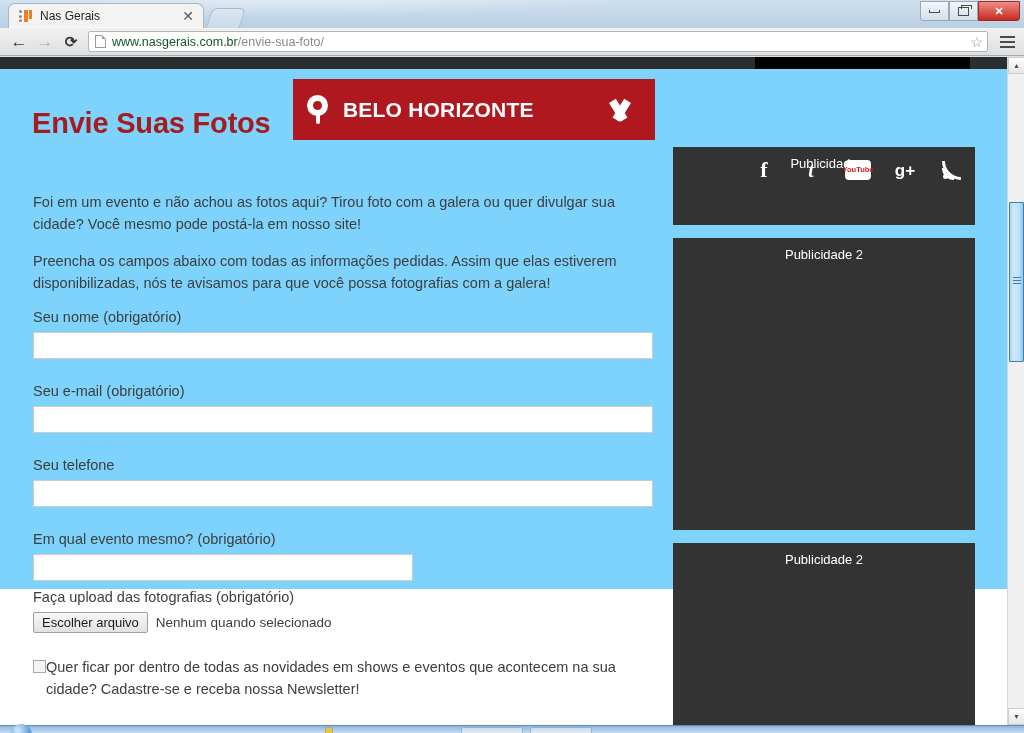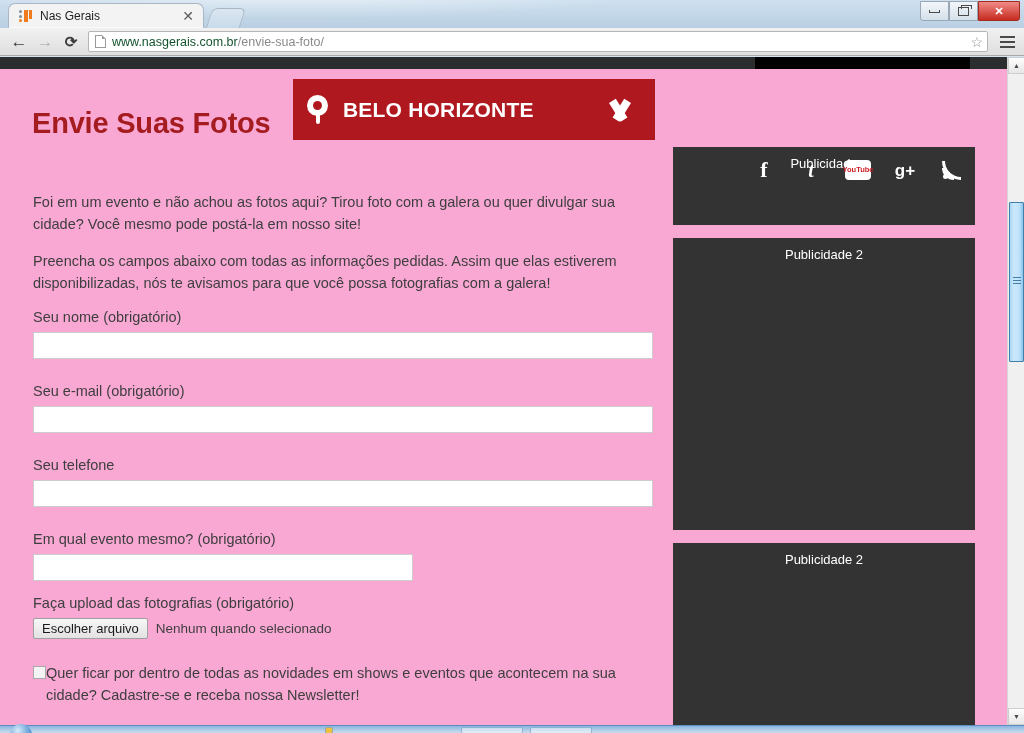--- a/index.html
+++ b/index.html
@@ -143,22 +143,22 @@
   .site-topbar {
     position: absolute; top: 0; left: 0; width: 1007px; height: 12px;
     background: #2b2d2e;
   }
   .site-topbar .blackseg {
     position: absolute; left: 755px; top: 0; width: 215px; height: 12px; background: #000;
   }
 
   
   .page {
-    position: absolute; top: 12px; left: 0; width: 1007px; height: 656px;
-    background: #f9a8d4;
+    position: absolute; top: 12px; left: 0; width: 1007px; height: 520px;
+    background: #7dd3fc;
   }
 
   
   .page-title {
     position: absolute; left: 32px; top: 18px; width: 240px;
     font-size: 29px; font-weight: bold; line-height: 1.18;
     color: #A51C20; letter-spacing: -0.2px;
   }
 
   
@@ -250,21 +250,21 @@
   .date-text { flex:1 1 auto; font-size:14px; color:#555; font-family:"Liberation Sans", sans-serif;}
   .spin {
     width:14px; height:18px; border:1px solid #b9b9b9; background:#fff;
     display:flex;flex-direction:column; margin-right:5px;
   }
   .spin i{flex:1 1 50%; display:flex;align-items:center;justify-content:center;font-size:6px;color:#4a5d9e;}
   .spin i:first-child{border-bottom:1px solid #d8d8d8;}
   .dd-caret{ font-size:11px; color:#333; }
 
   
-  .upload-block { margin-top: 14px; }
+  .upload-block { margin-top: 8px; }
   .file-row { display:flex; align-items:center; gap:8px; margin-top:4px;}
   .file-btn {
     font-family:"Liberation Sans", sans-serif; font-size:13px;
     padding: 2px 8px; background: linear-gradient(to bottom,#f7f7f7,#e2e2e2);
     border: 1px solid #9f9f9f; border-radius: 2px; color:#1a1a1a;
   }
   .file-status { font-size:13.5px; color:#3e3e3e; }
 
   
   .news-block {

